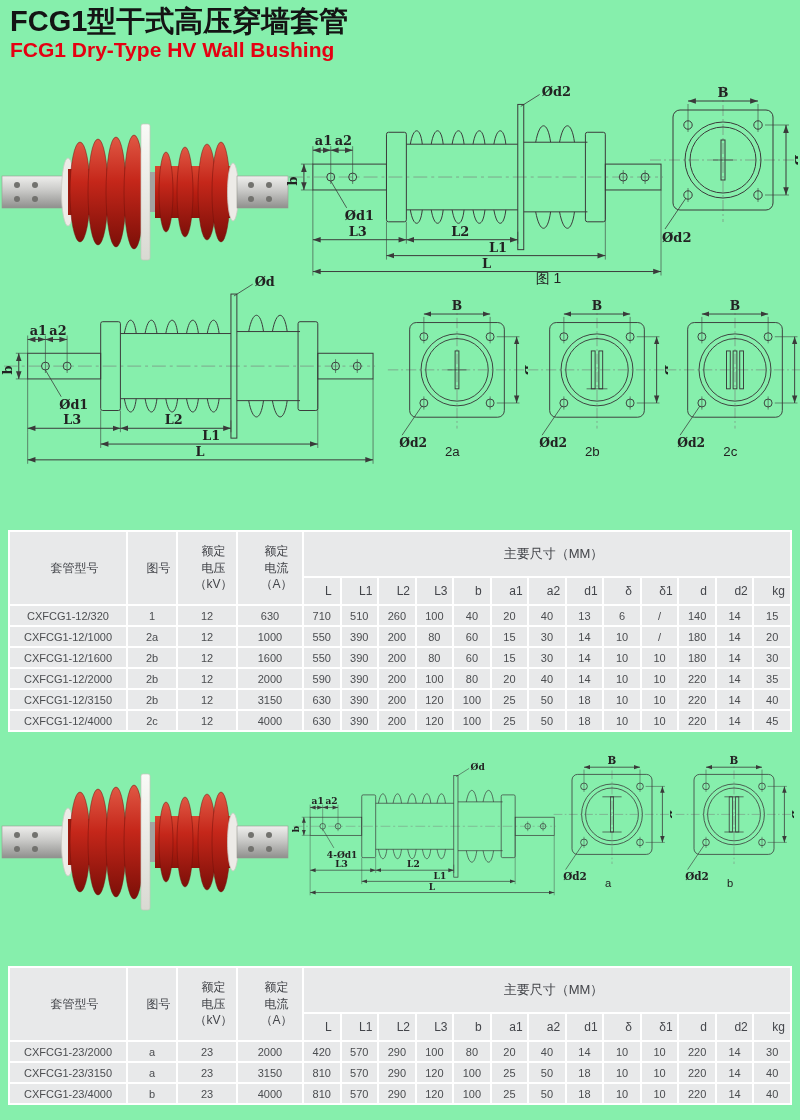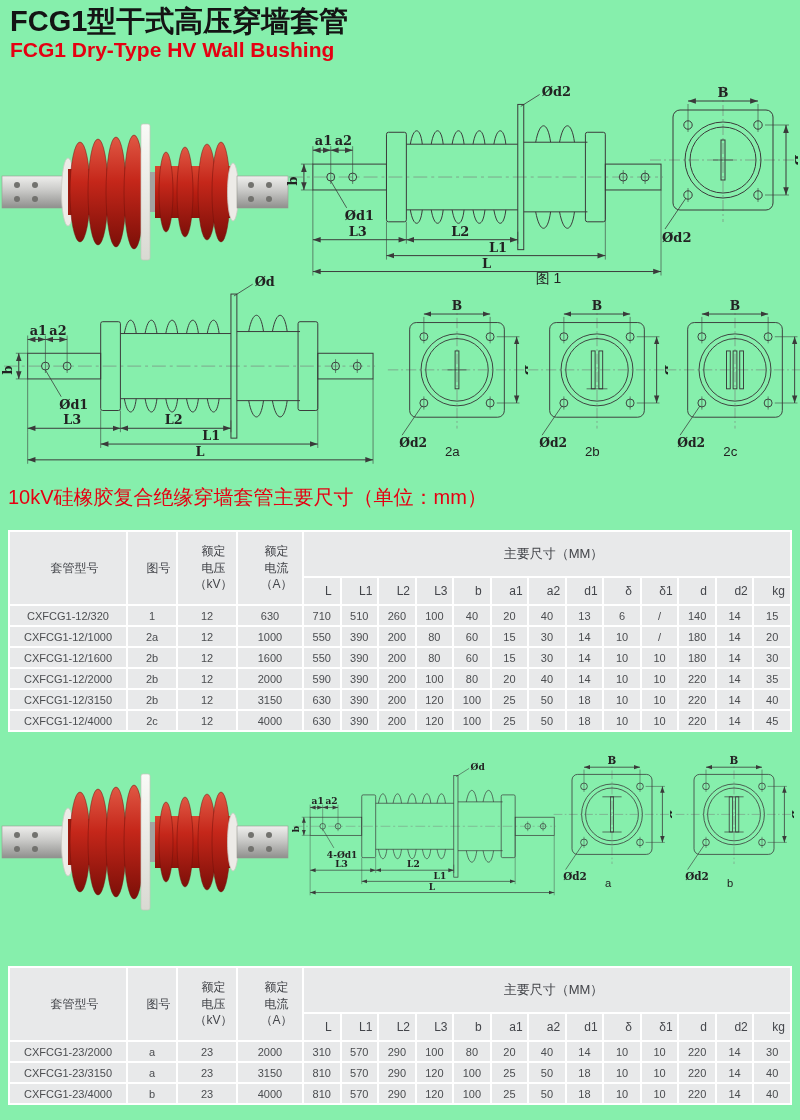--- a/index.html
+++ b/index.html
@@ -246,21 +246,20 @@
   </svg>
   <svg class="abs" style="left:664px;top:296px" width="142" height="161" viewBox="0 0 150 170">
     <use href="#sym-flange"></use>
       <use href="#bar3"></use>
     <text class="dlbl" x="75" y="15" text-anchor="middle">B</text>
     <text class="dlbl" x="147" y="78" transform="rotate(90 147 78)" text-anchor="middle">B</text>
     <text class="dlbl" x="14" y="160">Ød2</text>
     <text class="dcap" x="70" y="169" text-anchor="middle">2c</text>
   </svg>
 
-  <div class="abs sec-heading" style="top:484px">10kV硅橡胶复合绝缘穿墙套管主要尺寸（单位：mm）</div>
   <table class="abs spec-table" style="top:530px">
       <colgroup>
         <col style="width: 118px;">
         <col style="width: 50px;">
         <col style="width: 60px;">
         <col style="width: 66px;">
         <col>
         <col>
         <col>
         <col>
@@ -501,21 +500,21 @@
           <th class="h-sub">d2</th>
           <th class="h-sub">kg</th>
         </tr>
       </thead>
       <tbody>
         <tr>
           <td>CXFCG1-23/2000</td>
           <td>a</td>
           <td>23</td>
           <td>2000</td>
-          <td>310</td>
+          <td>420</td>
           <td>570</td>
           <td>290</td>
           <td>100</td>
           <td>80</td>
           <td>20</td>
           <td>40</td>
           <td>14</td>
           <td>10</td>
           <td>10</td>
           <td>220</td>

